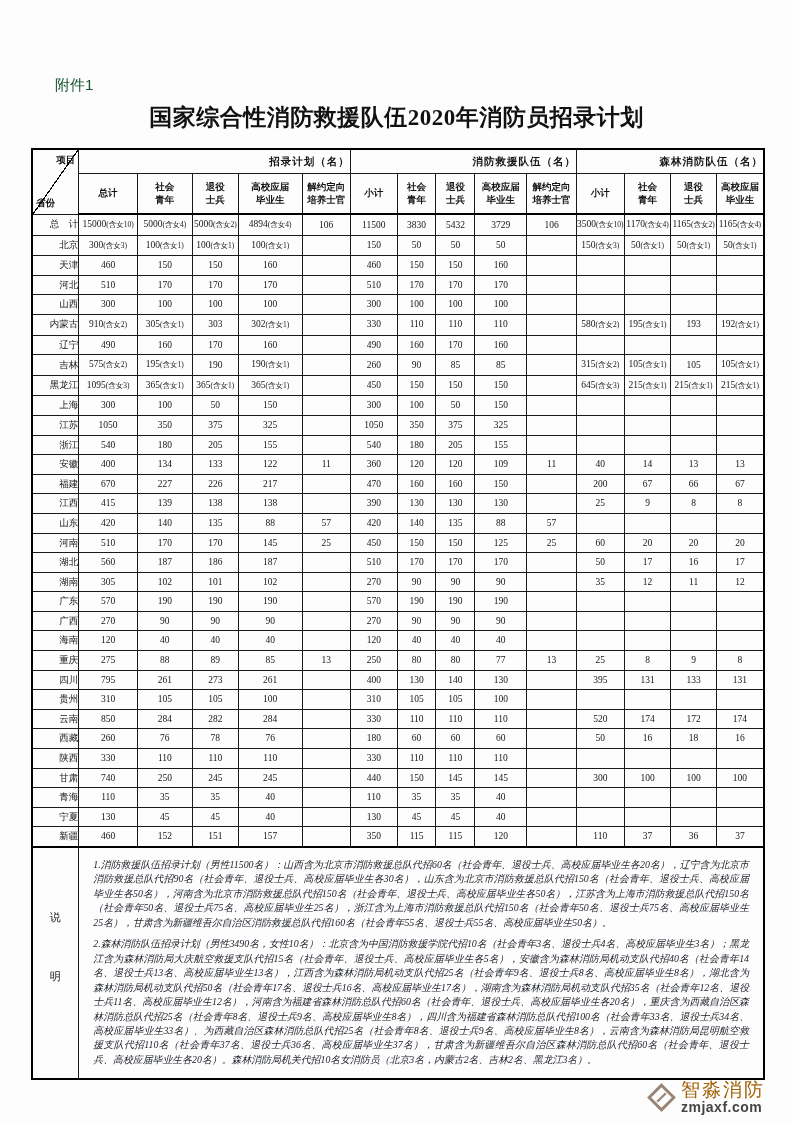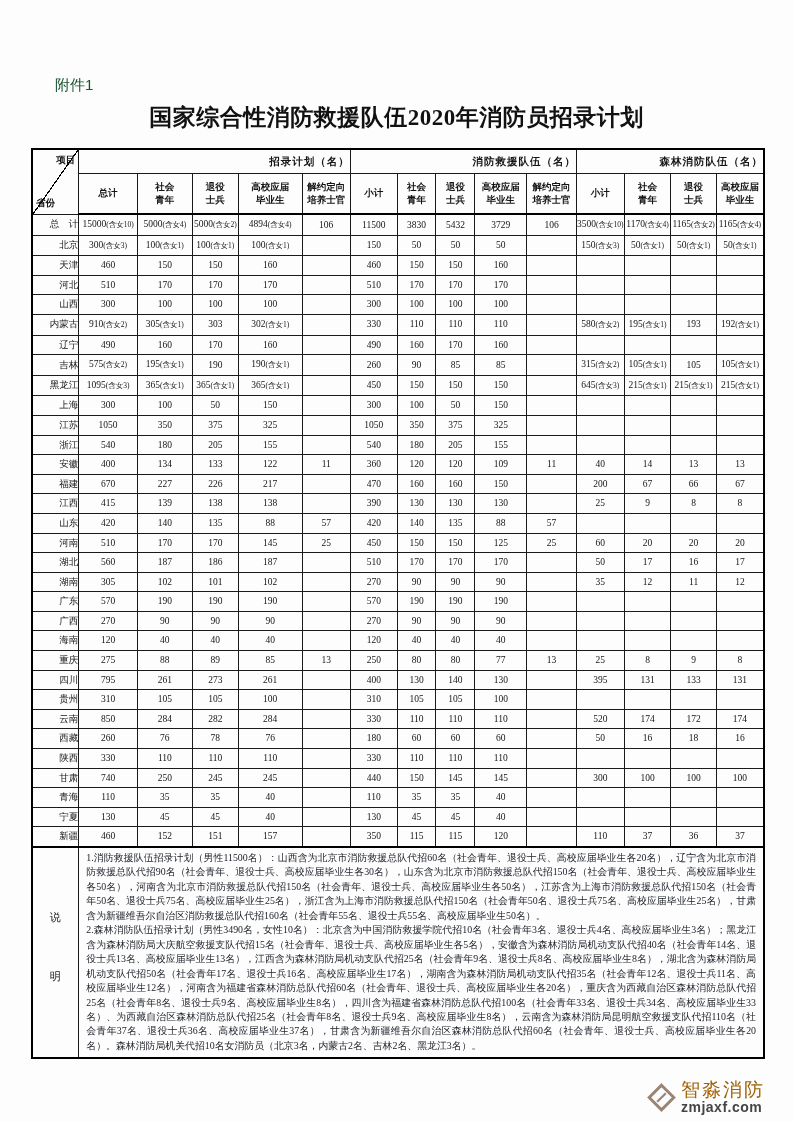--- a/index.html
+++ b/index.html
@@ -43,22 +43,23 @@
   tbody.data td.prov{text-align:right;padding-left:3px;font-size:9.5px;}
   tbody.data td small{font-size:7.5px;}
   tr.notes-row td{border-top:2px solid #000;vertical-align:top;}
   td.note-label{padding:0;}
   td.note-label .vwrap{
     height:198px;display:flex;flex-direction:column;justify-content:center;
     align-items:center;gap:44px;font-size:11px;letter-spacing:1px;
   }
   td.note-body{padding:3px 7px 4px 7px;}
   td.note-body p{
-    margin:0;font-size:9.9px;line-height:1.46;text-align:justify;
+    margin:7px;font-size:9.9px;line-height:1.46;text-align:justify;
     color:#20242c;
+    font-style:italic;
   }
   .watermark{
     position:absolute;right:28px;bottom:7px;display:flex;align-items:center;gap:5px;
     font-family:"Liberation Sans", sans-serif;
   }
   .watermark .wm-text{display:flex;flex-direction:column;line-height:1.05;}
   .watermark .wm-name{font-size:19px;color:#a16207;letter-spacing:2px;}
   .watermark .wm-domain{font-size:14px;font-weight:bold;color:#454545;letter-spacing:0.5px;}
 </style>
 </head>

